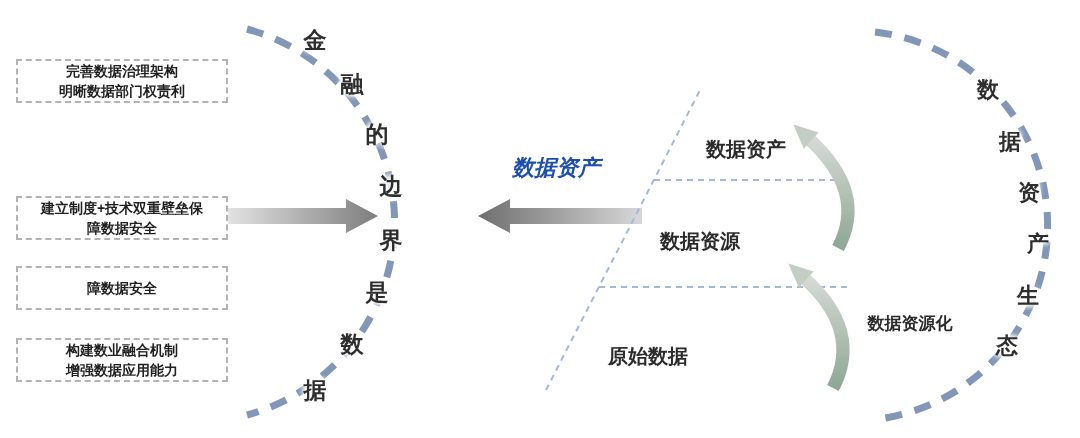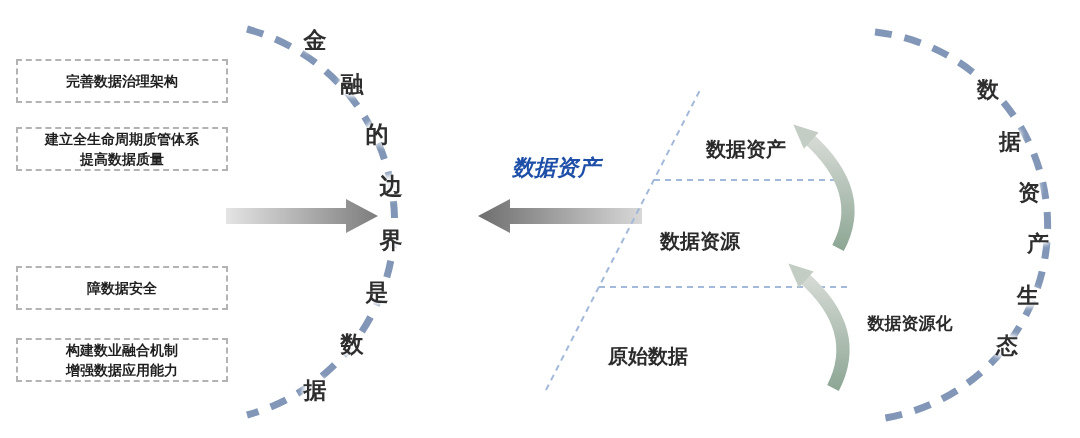--- a/index.html
+++ b/index.html
@@ -119,24 +119,25 @@
 
     <path d="M 838 248 Q 868 192 808 138" fill="none" stroke="url(#gradSwoosh)" stroke-width="13"></path>
     <polygon points="0,-17 11,7 -11,7" transform="translate(806,136) rotate(-48)" fill="#c3cdc3"></polygon>
 
     <path d="M 833 388 Q 863 330 803 277" fill="none" stroke="url(#gradSwoosh)" stroke-width="13"></path>
     <polygon points="0,-17 11,7 -11,7" transform="translate(801,275) rotate(-48)" fill="#c3cdc3"></polygon>
   </svg>
 
   <div class="mbox" style="top:59px">
     <span>完善数据治理架构</span>
+    <span>明晰数据部门权责利</span>
   </div>
-  <div class="mbox" style="top:127px">
-    <span>建立全生命周期质管体系</span>
-    <span>提高数据质量</span>
+  <div class="mbox" style="top:196px">
+    <span>建立制度+技术双重壁垒保</span>
+    <span>障数据安全</span>
   </div>
   <div class="mbox" style="top:266px">
     <span>障数据安全</span>
   </div>
   <div class="mbox" style="top:338px">
     <span>构建数业融合机制</span>
     <span>增强数据应用能力</span>
   </div>
 
   <span class="arc-char" style="left:315px;top:40px">金</span>

